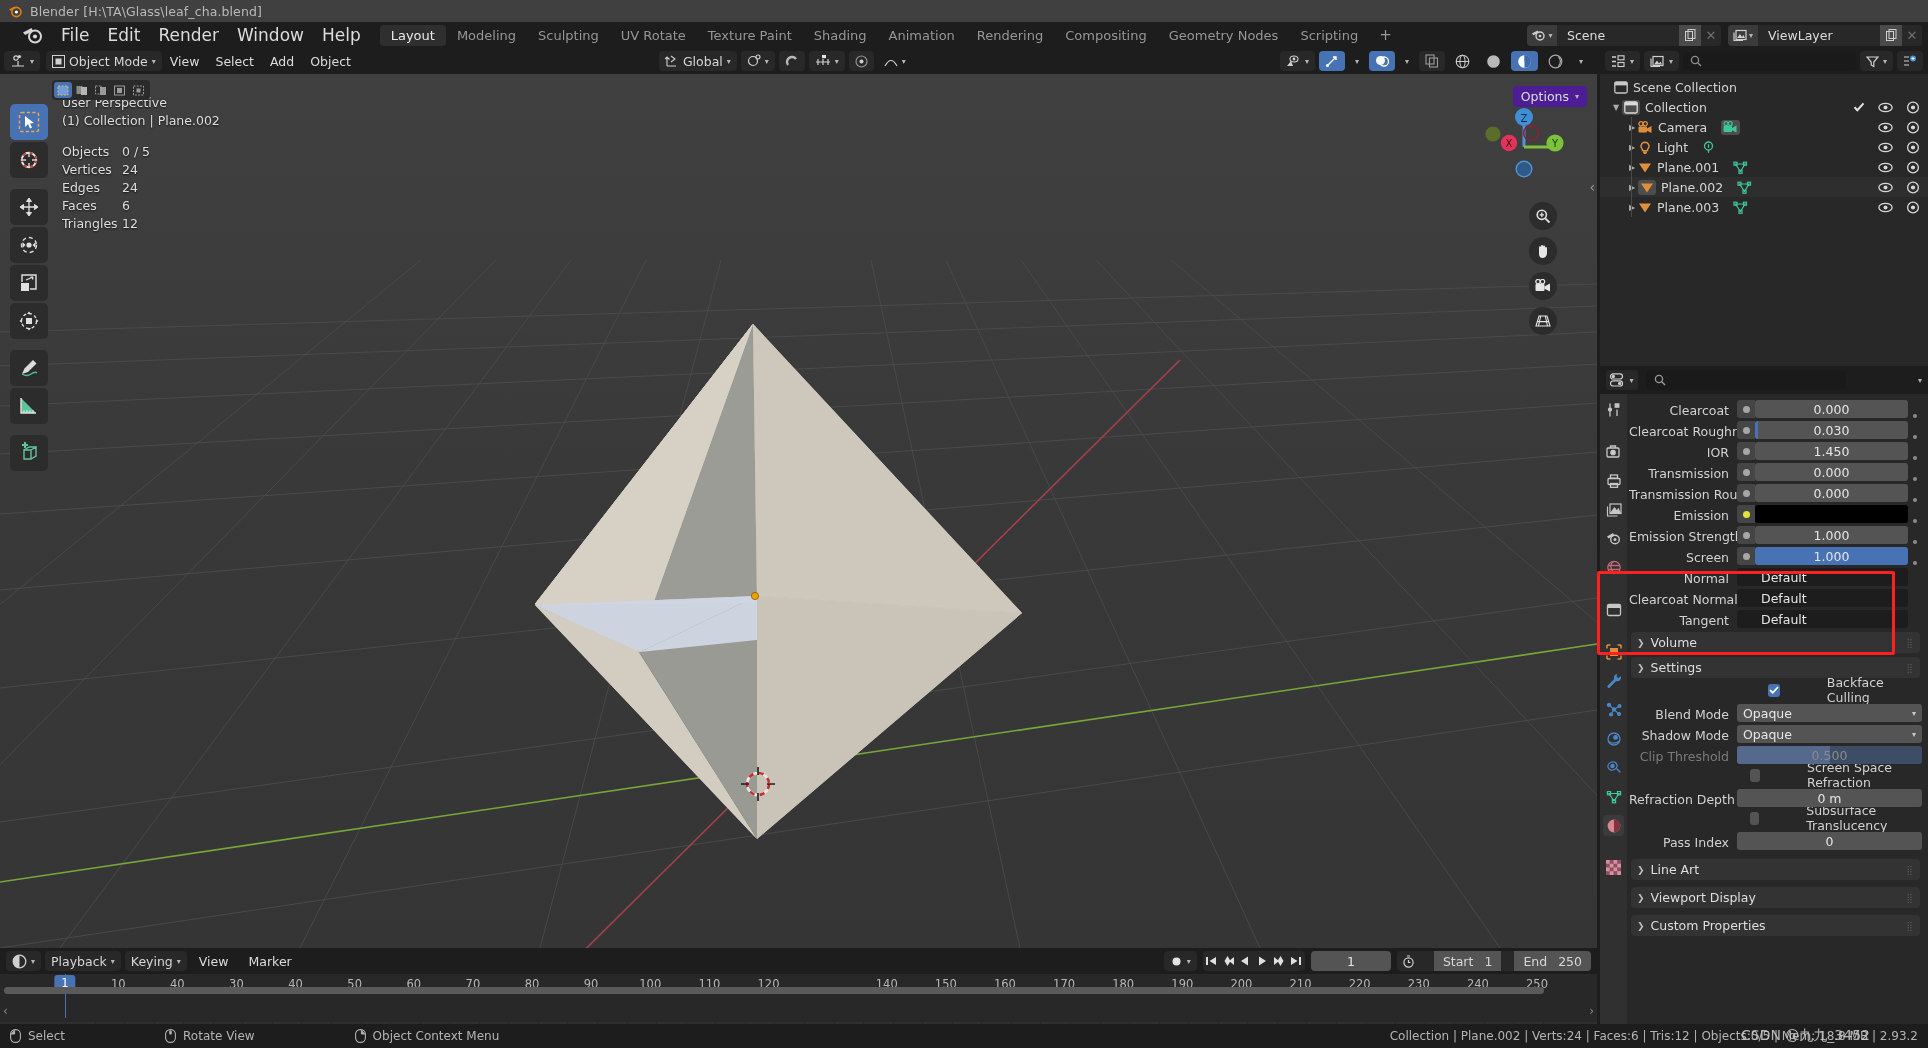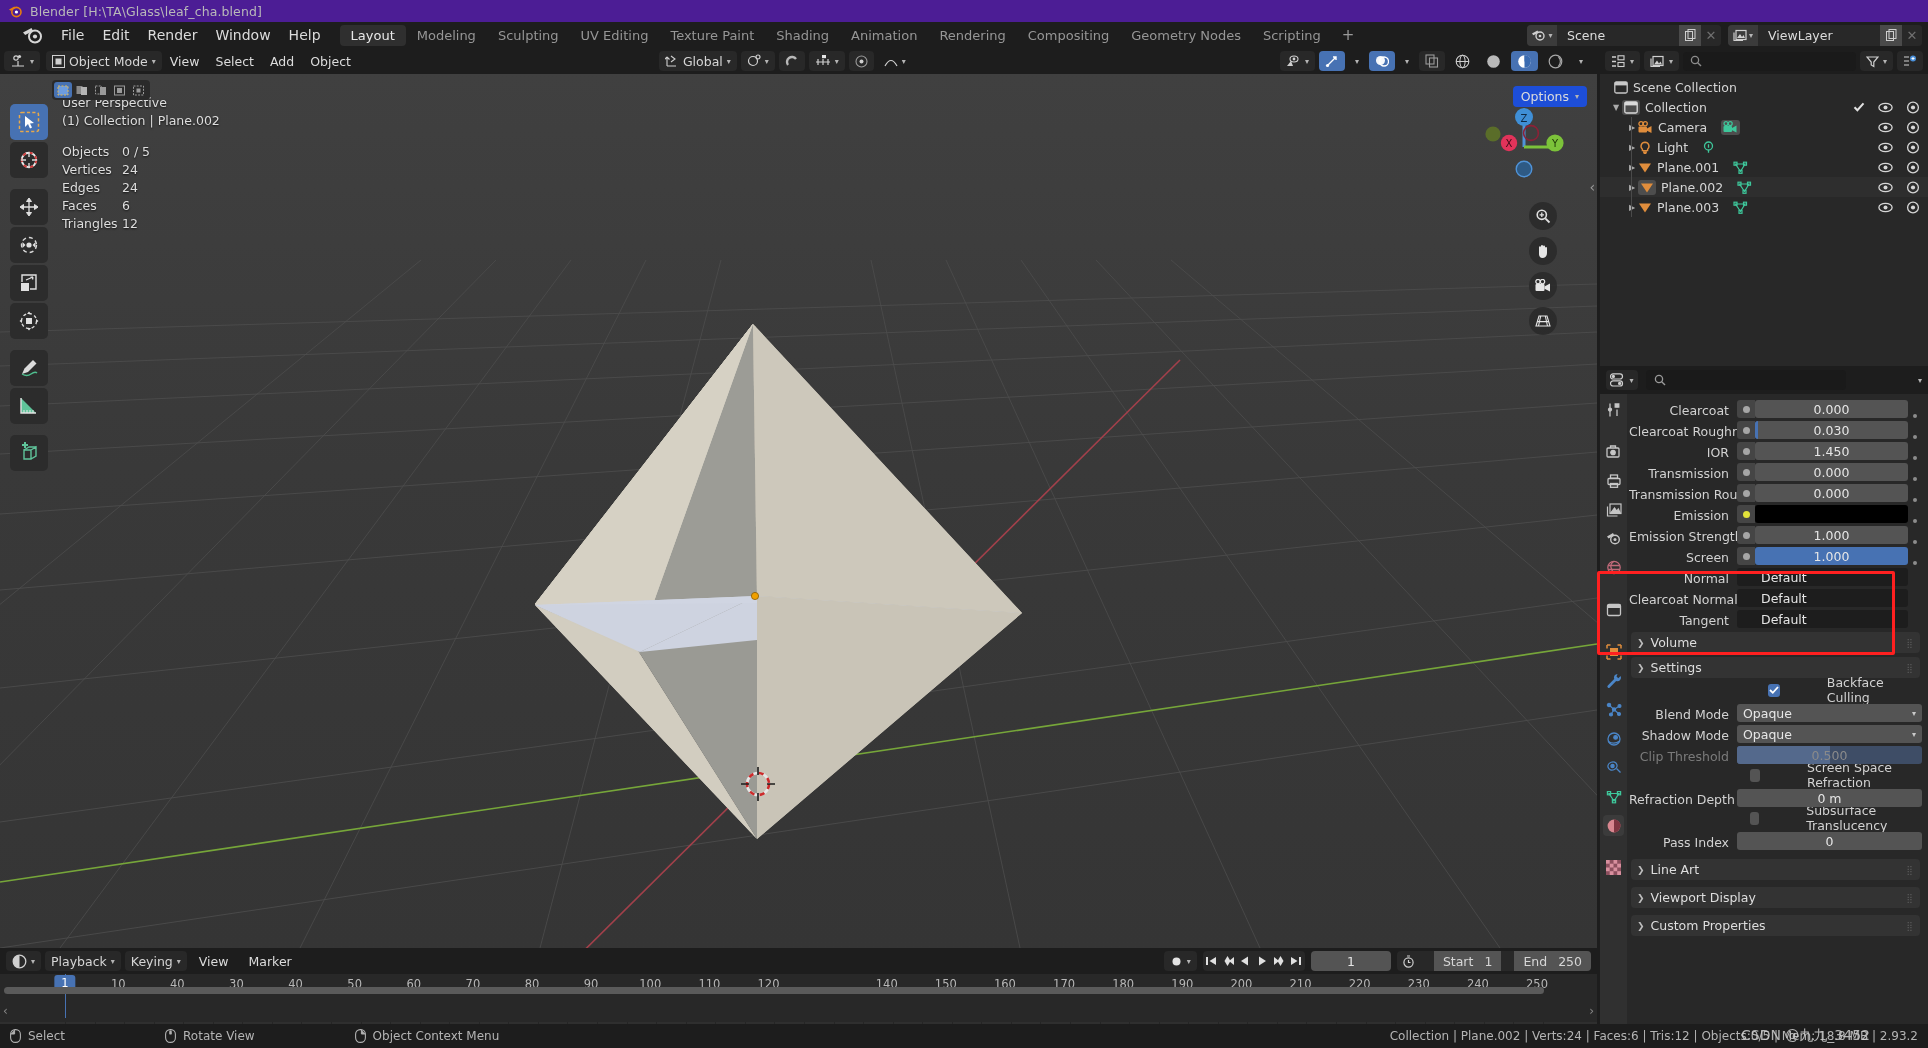--- a/index.html
+++ b/index.html
@@ -9,33 +9,33 @@
     font-family: "DejaVu Sans", sans-serif;
     font-size: 13px;
     color: #e5e5e5;
     overflow: hidden;
   }
   .app { position: relative; width: 1928px; height: 1048px; }
 
   
   .titlebar {
     position: absolute; top: 0; left: 0; width: 1928px; height: 22px;
-    background: #4c1d95; display: flex; align-items: center; padding-left: 8px;
+    background: #404040; display: flex; align-items: center; padding-left: 8px;
   }
   .titlebar .tb-icon { width: 14px; height: 14px; margin-right: 8px; }
   .titlebar .tb-text { font-size: 12.5px; color: #b9b9b9; letter-spacing: .1px; }
 
   
   .topbar {
     position: absolute; top: 22px; left: 0; width: 1928px; height: 26px;
     background: #1d1d1d; display: flex; align-items: center;
   }
   .blender-logo { width: 22px; height: 20px; margin: 0 8px 0 22px; }
   .menu-item {
-    padding: 3px 9px; font-size: 14px; color: #dcdcdc; border-radius: 3px;
+    padding: 3px 9px; font-size: 17px; color: #dcdcdc; border-radius: 3px;
     white-space: nowrap;
   }
   .ws-tabs { display: flex; align-items: center; margin-left: 10px; }
   .ws-tab {
     padding: 3px 11px; font-size: 13px; color: #969696; border-radius: 4px;
     white-space: nowrap;
   }
   .ws-tab.active { background: #2f2f2f; color: #e8e8e8; }
   .ws-plus { color: #9a9a9a; padding: 2px 10px; font-size: 15px; }
   .topbar-right {
@@ -92,21 +92,21 @@
     position: absolute; left: 62px; top: 20px; font-size: 12.5px;
     color: #dedede; line-height: 18px; text-shadow: 0 1px 2px rgba(0,0,0,.7);
     pointer-events: none;
   }
   .stats-tbl { margin-top: 13px; }
   .stats-row { display: flex; }
   .stats-k { width: 60px; }
   .stats-v { }
 
   .options-btn {
-    position: absolute; right: 10px; top: 12px; height: 21px; background: #1d4ed8;
+    position: absolute; right: 10px; top: 12px; height: 21px; background: #4c1d95;
     border-radius: 4px; display: flex; align-items: center; padding: 0 8px; gap: 6px;
     font-size: 12.5px; color: #dcdcdc;
   }
 
   
   .tool-col {
     position: absolute; left: 10px; top: 30px; width: 38px;
     display: flex; flex-direction: column; gap: 2px;
   }
   .tool-btn {
@@ -356,21 +356,21 @@
     <span class="menu-item">File</span>
     <span class="menu-item">Edit</span>
     <span class="menu-item">Render</span>
     <span class="menu-item">Window</span>
     <span class="menu-item">Help</span>
 
     <div class="ws-tabs">
       <span class="ws-tab active">Layout</span>
       <span class="ws-tab">Modeling</span>
       <span class="ws-tab">Sculpting</span>
-      <span class="ws-tab">UV Editing</span>
+      <span class="ws-tab">UV Rotate</span>
       <span class="ws-tab">Texture Paint</span>
       <span class="ws-tab">Shading</span>
       <span class="ws-tab">Animation</span>
       <span class="ws-tab">Rendering</span>
       <span class="ws-tab">Compositing</span>
       <span class="ws-tab">Geometry Nodes</span>
       <span class="ws-tab">Scripting</span>
       <span class="ws-plus">+</span>
     </div>
 

